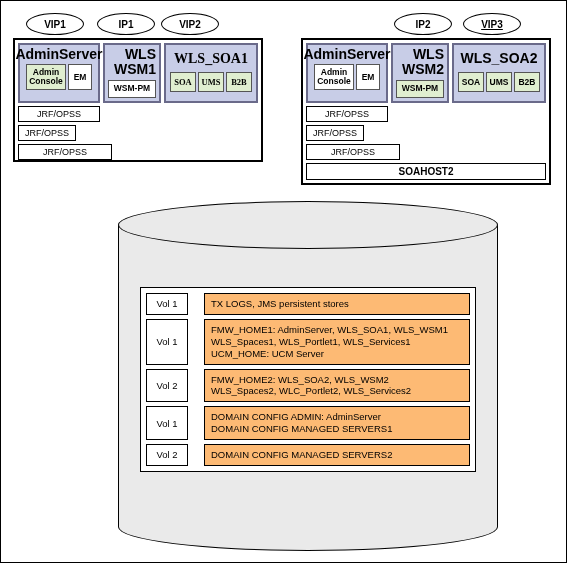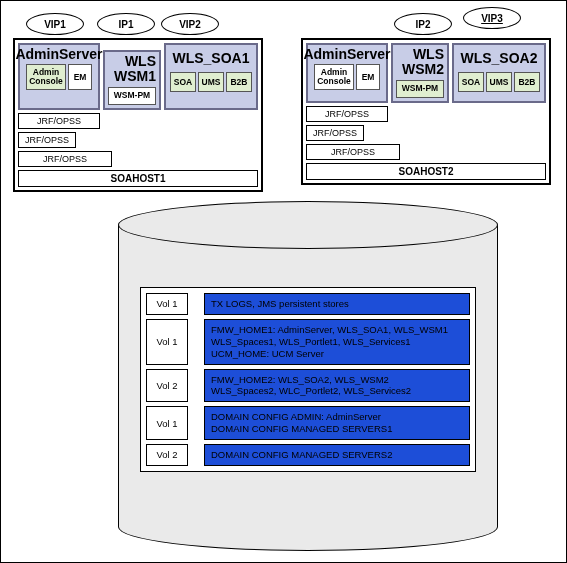--- a/index.html
+++ b/index.html
@@ -174,71 +174,70 @@
     justify-content: center;
     margin-right: 16px;
     background: #fff;
   }
   .vol-desc {
     flex: 1;
     border: 1px solid #000;
     font-size: 9.5px;
     padding: 4px 6px;
     line-height: 1.25;
-    background: #1d4ed8;
+    background: #fdba74;
     white-space: pre-line;
   }
 </style>
 </head>
 <body>
 
 <div class="canvas">
 
   <div class="ellipse" style="left:25px; top:12px; width:58px;">VIP1</div>
   <div class="ellipse" style="left:96px; top:12px; width:58px;">IP1</div>
   <div class="ellipse" style="left:160px; top:12px; width:58px;">VIP2</div>
 
   <div class="ellipse" style="left:393px; top:12px; width:58px;">IP2</div>
-  <div class="ellipse" style="left:462px; top:6px; width:58px;text-decoration:underline;">VIP3</div>
+  <div class="ellipse" style="left:462px; top:12px; width:58px;text-decoration:underline;">VIP3</div>
 
   <div class="host" style="left:12px; top:37px; width:250px;">
     <div class="host-row1">
 
       <div class="server-col" style="width:82px;">
         <div class="server-title">AdminServer</div>
         <div class="comp-row">
           <div class="comp" style="width:40px;">Admin
 Console</div>
           <div class="comp white" style="width:24px;">EM</div>
         </div>
       </div>
 
-      <div class="server-col" style="width:58px;margin-top:7px;">
+      <div class="server-col" style="width:58px;">
         <div class="server-title">WLS
 WSM1</div>
         <div class="comp-row">
           <div class="comp white" style="width:48px; height:18px;">WSM-PM</div>
         </div>
       </div>
 
-      <div class="server-col" style="width:94px;">
+      <div class="server-col" style="width:94px;font-family:Liberation Serif, serif;">
         <div class="server-title" style="margin-top:4px; margin-bottom:6px;">WLS_SOA1</div>
         <div class="comp-row">
           <div class="comp" style="width:26px; height:20px;">SOA</div>
           <div class="comp" style="width:26px; height:20px;">UMS</div>
           <div class="comp" style="width:26px; height:20px;">B2B</div>
         </div>
       </div>
     </div>
     <div class="jrf-row">
       <div class="jrf" style="width:82px;">JRF/OPSS</div>
       <div class="jrf" style="width:58px;">JRF/OPSS</div>
       <div class="jrf" style="width:94px;">JRF/OPSS</div>
     </div>
-    <div class="host-label">SOAHOST1</div>
   </div>
 
   <div class="host" style="left:300px; top:37px; width:250px;">
     <div class="host-row1">
       <div class="server-col" style="width:82px;">
         <div class="server-title">AdminServer</div>
         <div class="comp-row">
           <div class="comp white" style="width:40px;">Admin
 Console</div>
           <div class="comp white" style="width:24px;">EM</div>

